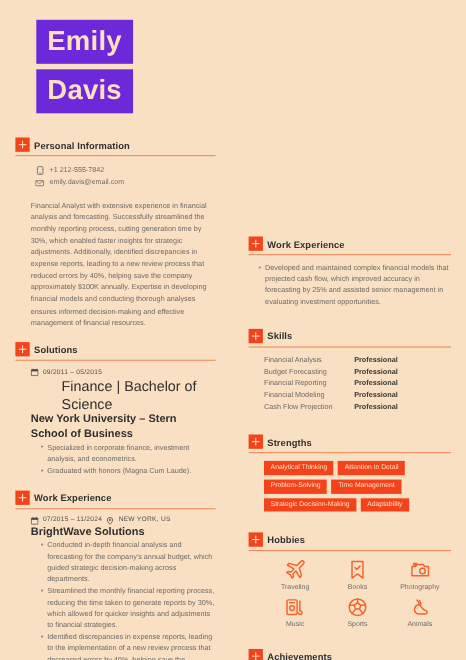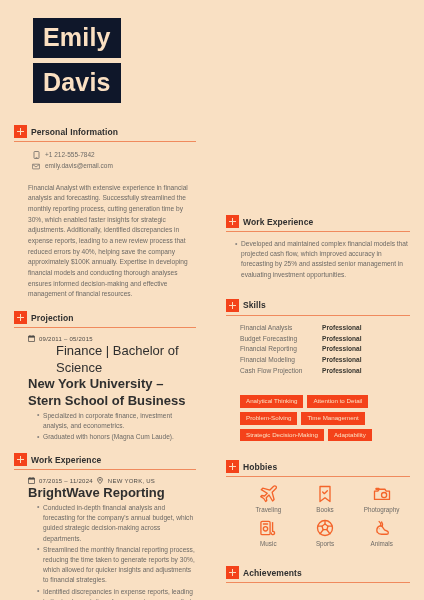--- a/index.html
+++ b/index.html
@@ -20,21 +20,21 @@
     height: 600px;
     box-sizing: border-box;
     padding: 0;
   }
   
   .name-wrap {
     padding: 18px 0 0 33px;
   }
   .name-block {
     display: inline-block;
-    background: #0f172a;
+    background: #6d28d9;
     color: #fbe0c2;
     font-size: 25px;
     font-weight: bold;
     line-height: 1;
     padding: 7px 10px 8px 10px;
     letter-spacing: 0.2px;
   }
   .name-row2 {
     margin-top: 5px;
     text-decoration: underline;
@@ -142,21 +142,21 @@
     display: inline-flex; align-items: center; justify-content: center;
   }
   .entry-title {
     font-size: 13px;
     font-weight: normal;
     color: #2f2f2f;
     line-height: 1.28;
     padding-left: 28px;
   }
   .entry-sub {
-    font-size: 13px;
+    font-size: 10px;
     font-weight: bold;
     color: #2f2f2f;
     line-height: 1.28;
     margin-bottom: 1px;
   }
   ul.bullets {
     margin: 1px 0 0 0;
     padding-left: 9px;
     list-style: none;
   }
@@ -271,21 +271,21 @@
         </div>
       </div>
 
       <div class="section">
         <div class="body-text">Financial Analyst with extensive experience in financial analysis and forecasting. Successfully streamlined the monthly reporting process, cutting generation time by 30%, which enabled faster insights for strategic adjustments. Additionally, identified discrepancies in expense reports, leading to a new review process that reduced errors by 40%, helping save the company approximately $100K annually. Expertise in developing financial models and conducting thorough analyses ensures informed decision-making and effective management of financial resources.</div>
       </div>
 
       <div class="section">
         <div class="sec-head">
           <span class="plus-box"></span>
-          <span class="sec-title">Projection</span>
+          <span class="sec-title">Solutions</span>
         </div>
         <div class="entry">
           <div class="entry-meta">
             <span class="m-ico">
               <svg width="7" height="7" viewBox="0 0 7 7">
                   <rect x="0.4" y="1" width="6.2" height="5.6" rx="0.6" fill="none" stroke="#4d4a47" stroke-width="0.8"></rect>
                   <rect x="0.4" y="1" width="6.2" height="1.6" fill="#4d4a47"></rect>
                   <rect x="1.6" y="0.1" width="0.7" height="1.4" fill="#4d4a47"></rect>
                   <rect x="4.7" y="0.1" width="0.7" height="1.4" fill="#4d4a47"></rect>
                 </svg>
@@ -318,21 +318,21 @@
             </span>
             <span>07/2015 – 11/2024</span>
             <span class="m-ico">
               <svg width="6" height="7" viewBox="0 0 6 7">
                   <path d="M3 0.4 C1.6 0.4 0.6 1.4 0.6 2.7 C0.6 4.3 3 6.6 3 6.6 C3 6.6 5.4 4.3 5.4 2.7 C5.4 1.4 4.4 0.4 3 0.4 Z" fill="none" stroke="#4d4a47" stroke-width="0.75"></path>
                   <circle cx="3" cy="2.7" r="0.75" fill="none" stroke="#4d4a47" stroke-width="0.7"></circle>
                 </svg>
             </span>
             <span>NEW YORK, US</span>
           </div>
-          <div class="entry-sub">BrightWave Reporting</div>
+          <div class="entry-sub">BrightWave Solutions</div>
           <ul class="bullets">
             <li>Conducted in-depth financial analysis and forecasting for the company's annual budget, which guided strategic decision-making across departments.</li>
             <li>Streamlined the monthly financial reporting process, reducing the time taken to generate reports by 30%, which allowed for quicker insights and adjustments to financial strategies.</li>
             <li>Identified discrepancies in expense reports, leading to the implementation of a new review process that decreased errors by 40%, helping save the company approximately $100K annually.</li>
           </ul>
         </div>
       </div>
 
     </div>
 
@@ -377,20 +377,24 @@
           <div class="skill-row">
             <span class="skill-name">Cash Flow Projection</span>
             <span class="skill-level">Professional</span>
           </div>
         </div>
       </div>
 
       <div class="spacer-8"></div>
 
       <div class="section">
+        <div class="sec-head">
+          <span class="plus-box"></span>
+          <span class="sec-title">Strengths</span>
+        </div>
         <div class="tags">
           <span class="tag">Analytical Thinking</span>
           <span class="tag">Attention to Detail</span>
           <span class="tag">Problem-Solving</span>
           <span class="tag">Time Management</span>
           <span class="tag">Strategic Decision-Making</span>
           <span class="tag">Adaptability</span>
         </div>
       </div>
 

